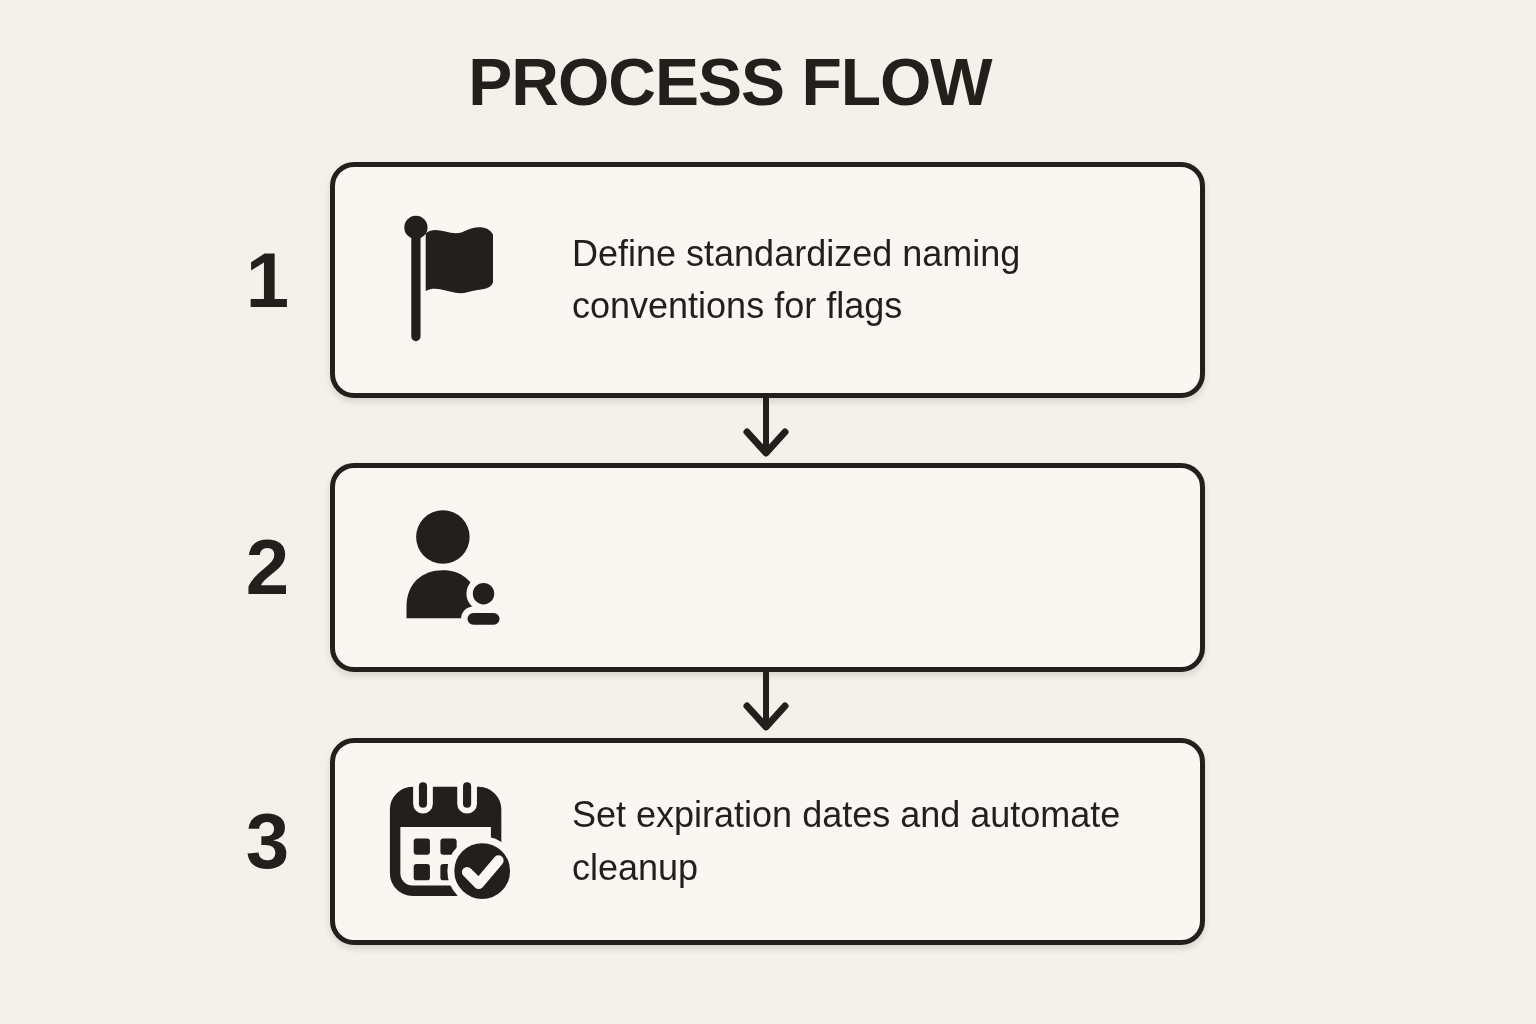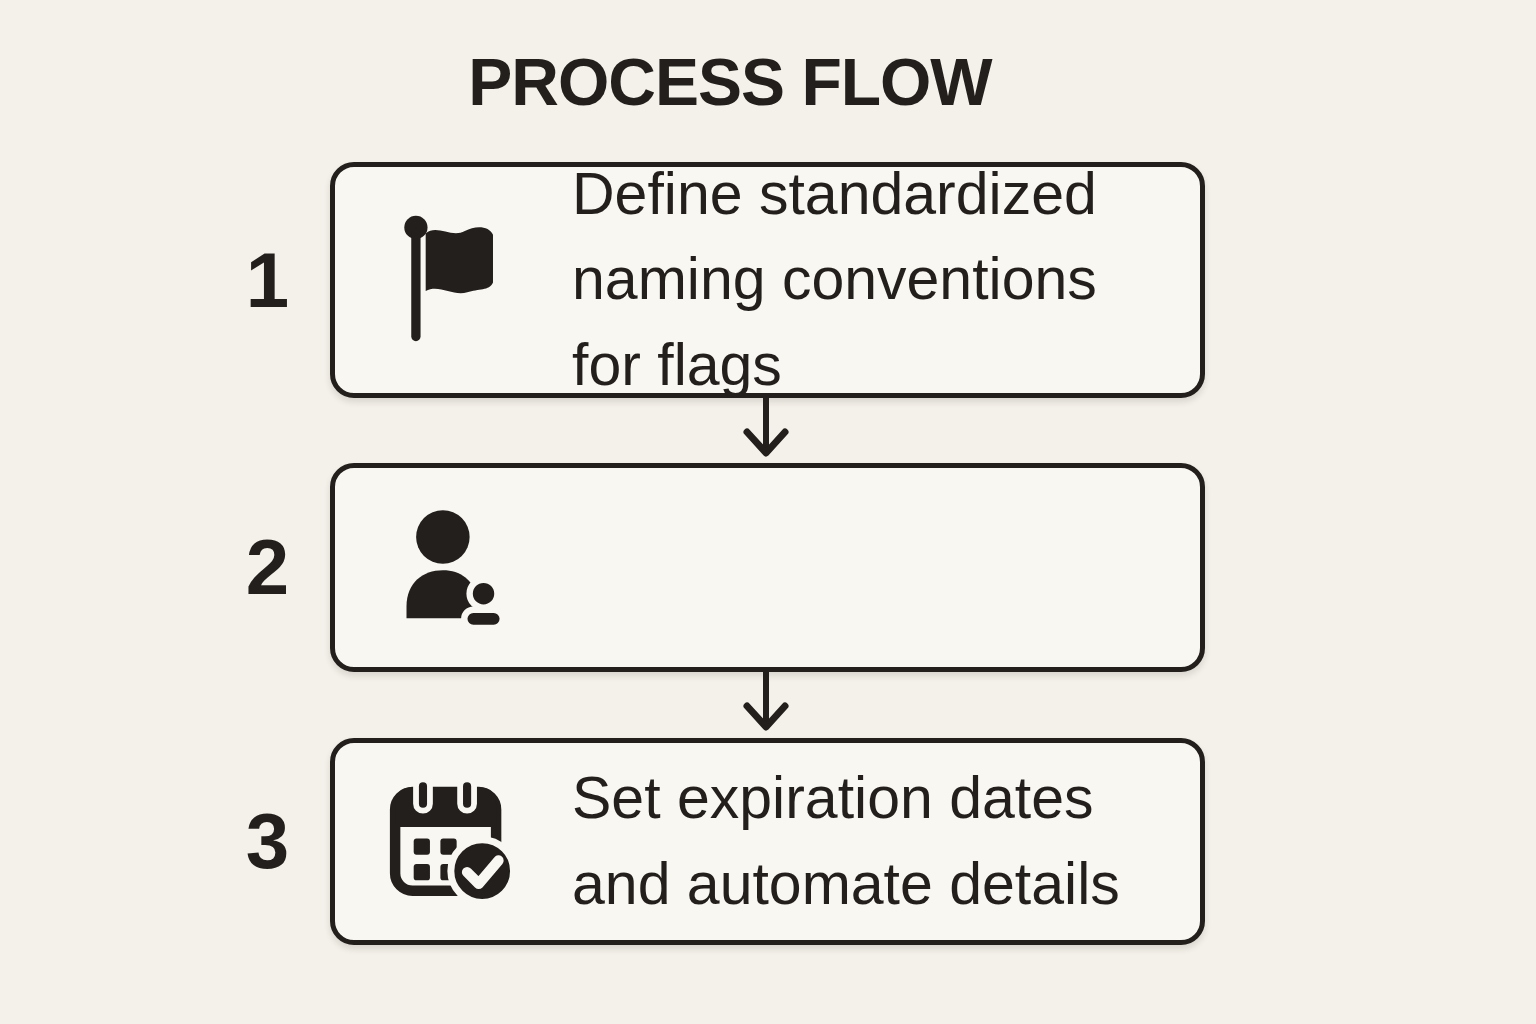--- a/index.html
+++ b/index.html
@@ -55,21 +55,21 @@
 
   .icon-wrap{
     width:130px;flex:none;
     display:flex;align-items:center;justify-content:center;
     color:var(--ink);
   }
 
   .step-text{
     margin-left:55px;
     max-width:560px;
-    font-size:59px;
+    font-size:36px;
     line-height:1.45;
     color:var(--ink);
   }
 
   .flow-arrow{position:absolute;left:740px;}
   .flow-arrow.a1{top:398px;}
   .flow-arrow.a2{top:672px;}
   .flow-arrow svg{display:block;color:var(--ink);}
 </style>
 </head>
@@ -131,17 +131,17 @@
           <rect x="24" y="2" width="12" height="27" rx="6" fill="currentColor" stroke="var(--box-background)" stroke-width="5"></rect>
           <rect x="62" y="2" width="12" height="27" rx="6" fill="currentColor" stroke="var(--box-background)" stroke-width="5"></rect>
           <rect x="22" y="53" width="14" height="14" rx="2.5" fill="currentColor"></rect>
           <rect x="45" y="53" width="14" height="14" rx="2.5" fill="currentColor"></rect>
           <rect x="22" y="75" width="14" height="14" rx="2.5" fill="currentColor"></rect>
           <rect x="45" y="75" width="14" height="14" rx="2.5" fill="currentColor"></rect>
           <circle cx="81" cy="81" r="27" fill="currentColor" stroke="var(--box-background)" stroke-width="6"></circle>
           <path d="M68 82 L78 92 L95 72" fill="none" stroke="var(--box-background)" stroke-width="9" stroke-linecap="round" stroke-linejoin="round"></path>
         </svg>
       </span>
-      <div class="step-text">Set expiration dates and automate details</div>
+      <div class="step-text">Set expiration dates and automate cleanup</div>
     </div>
   </div>
 
 </div>
 
 </body></html>

